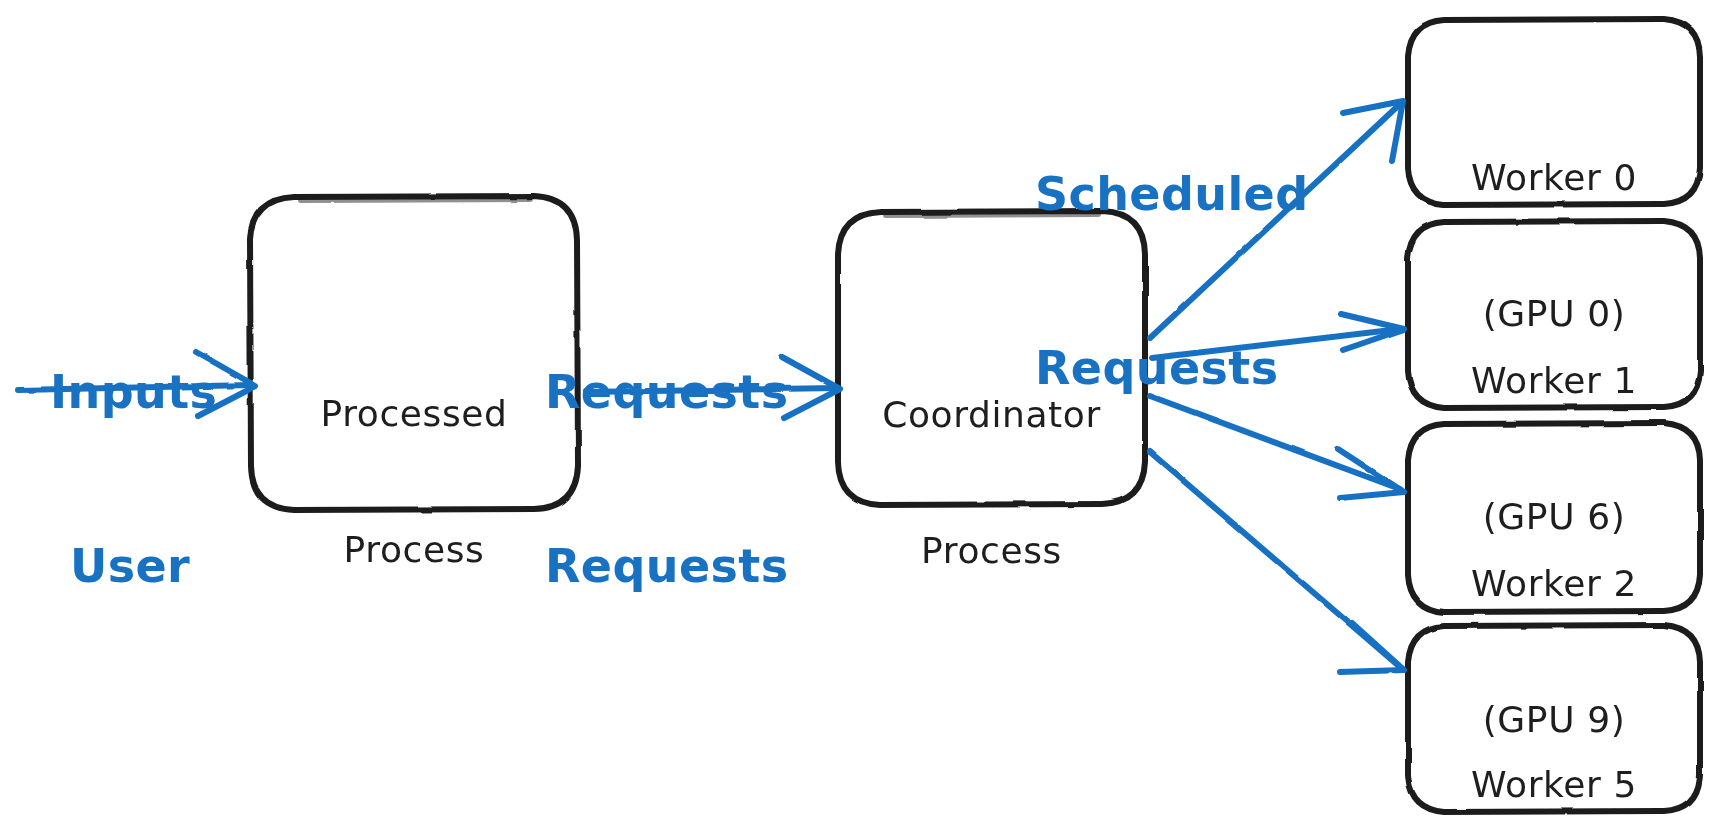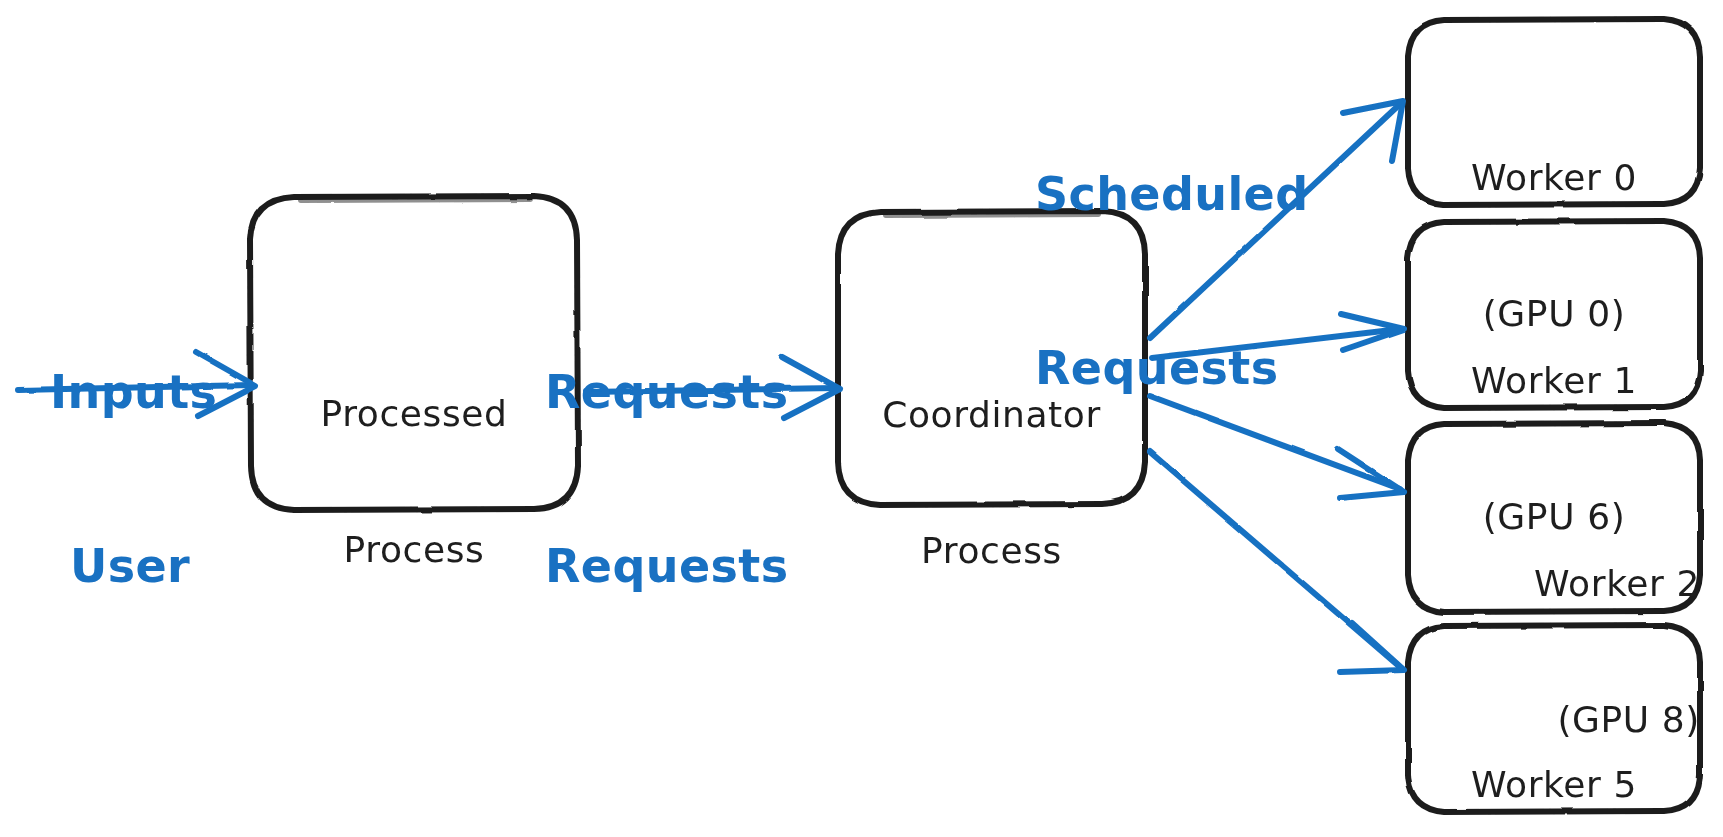--- a/index.html
+++ b/index.html
@@ -124,23 +124,23 @@
   <div class="node-label" style="left:1408px; top:64px; width:292px;">
     <span class="line">Worker 0</span>
     <span class="line">(GPU 0)</span>
   </div>
 
   <div class="node-label" style="left:1408px; top:267px; width:292px;">
     <span class="line">Worker 1</span>
     <span class="line">(GPU 6)</span>
   </div>
 
-  <div class="node-label" style="left:1408px; top:470px; width:292px;text-align:right;">
+  <div class="node-label" style="left:1408px; top:470px; width:292px;">
     <span class="line">Worker 2</span>
-    <span class="line">(GPU 8)</span>
+    <span class="line">(GPU 9)</span>
   </div>
 
   <div class="node-label" style="left:1408px; top:671px; width:292px;">
     <span class="line">Worker 5</span>
     
   </div>
 
   <div class="edge-label" style="left:50px; top:248px; width:160px;">
     <span class="line">Inputs</span>
     <span class="line">User</span>

